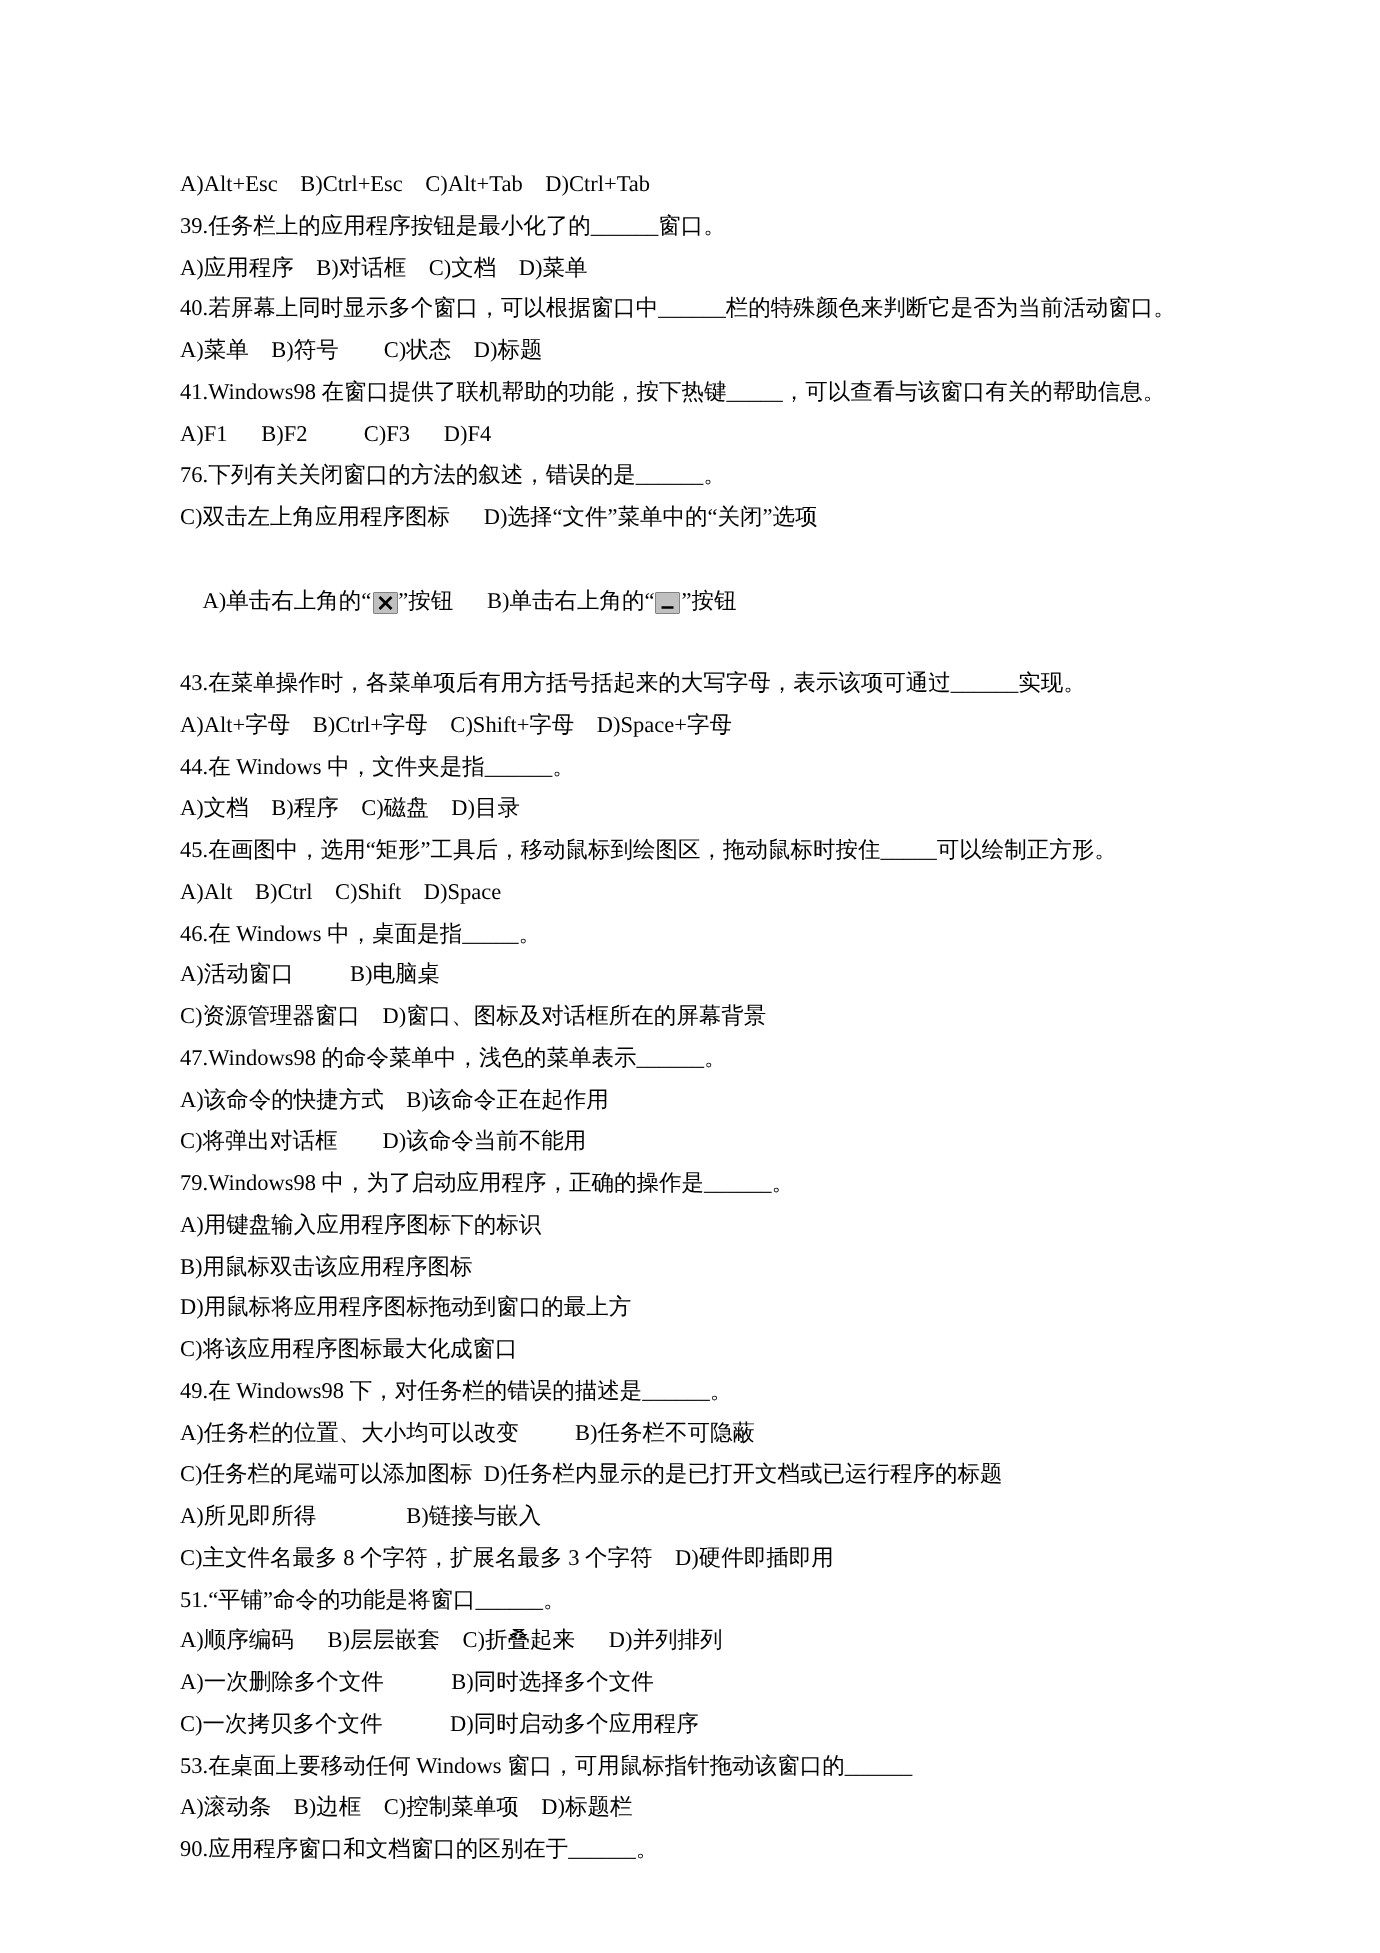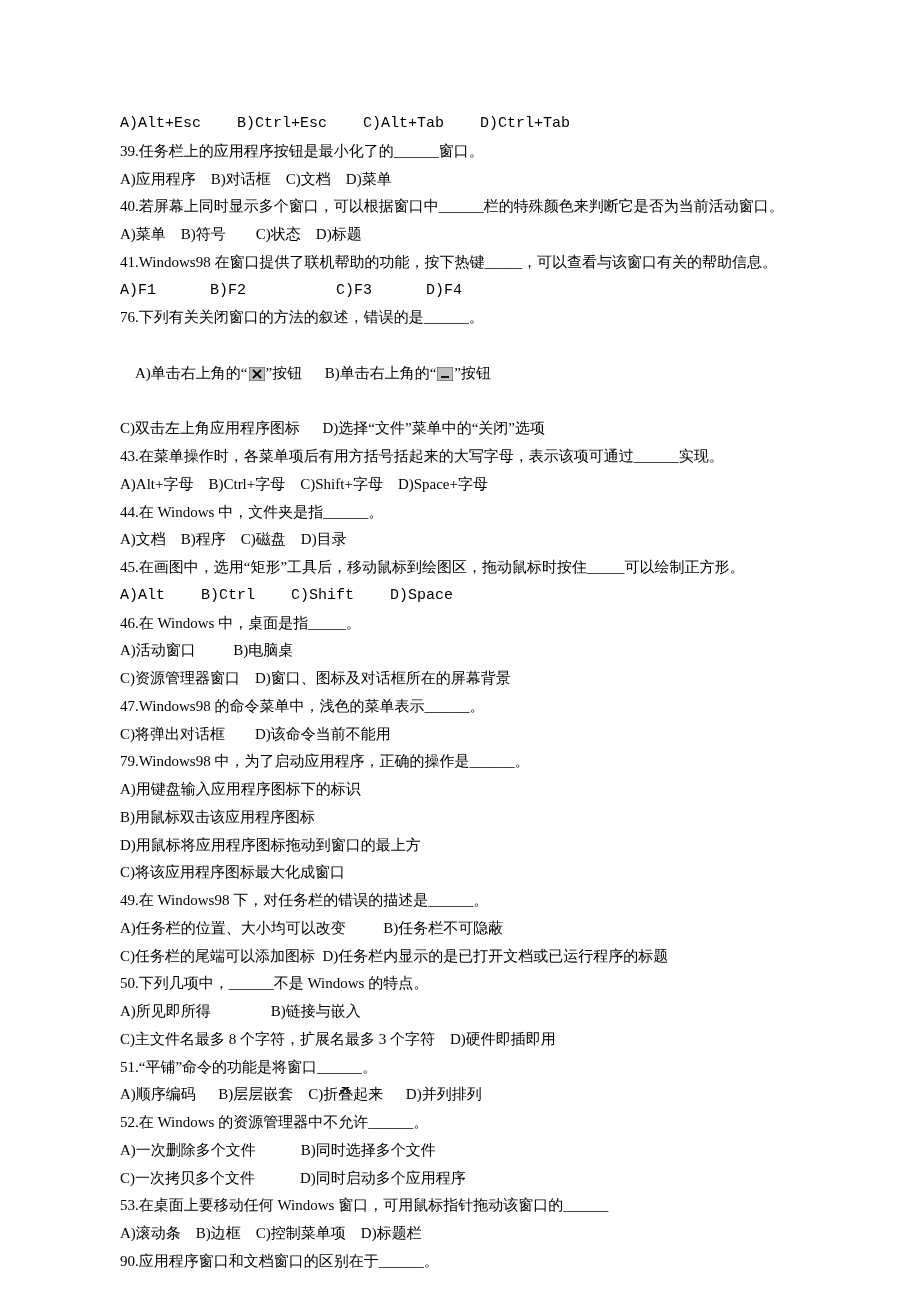--- a/index.html
+++ b/index.html
@@ -14,21 +14,21 @@
   .page {
     width: 920px;
     min-height: 1302px;
     padding: 110px 120px 0 120px;
     box-sizing: border-box;
   }
   .line {
     white-space: pre-wrap;
   }
   .mono {
-    font-family: Liberation Mono, monospace;
+    font-family: Liberation Serif, serif;
   }
   .inline-icon {
     display: inline-block;
     vertical-align: text-bottom;
     margin: 0 1px;
   }
 </style>
 </head>
 <body>
 
@@ -39,66 +39,65 @@
   <div class="line">39.任务栏上的应用程序按钮是最小化了的______窗口。</div>
   <div class="line">A)应用程序    B)对话框    C)文档    D)菜单</div>
 
   <div class="line">40.若屏幕上同时显示多个窗口，可以根据窗口中______栏的特殊颜色来判断它是否为当前活动窗口。</div>
   <div class="line">A)菜单    B)符号        C)状态    D)标题</div>
 
   <div class="line">41.Windows98 在窗口提供了联机帮助的功能，按下热键_____，可以查看与该窗口有关的帮助信息。</div>
   <div class="line mono">A)F1      B)F2          C)F3      D)F4</div>
 
   <div class="line">76.下列有关关闭窗口的方法的叙述，错误的是______。</div>
+  <div class="line">C)双击左上角应用程序图标      D)选择“文件”菜单中的“关闭”选项</div>
   <div class="line">
     <span>A)单击右上角的“</span><svg class="inline-icon" width="16" height="14" viewBox="0 0 16 14">
         <rect x="0" y="0" width="16" height="14" fill="#c0c0c0" stroke="#000" stroke-width="0.6"></rect>
         <line x1="4" y1="3" x2="12" y2="11" stroke="#000" stroke-width="1.8"></line>
         <line x1="12" y1="3" x2="4" y2="11" stroke="#000" stroke-width="1.8"></line>
       </svg><span>”按钮      B)单击右上角的“</span><svg class="inline-icon" width="16" height="14" viewBox="0 0 16 14">
         <rect x="0" y="0" width="16" height="14" fill="#c0c0c0" stroke="#000" stroke-width="0.6"></rect>
         <line x1="4" y1="10" x2="12" y2="10" stroke="#000" stroke-width="1.8"></line>
       </svg><span>”按钮</span>
   </div>
-  <div class="line">C)双击左上角应用程序图标      D)选择“文件”菜单中的“关闭”选项</div>
 
   <div class="line">43.在菜单操作时，各菜单项后有用方括号括起来的大写字母，表示该项可通过______实现。</div>
   <div class="line">A)Alt+字母    B)Ctrl+字母    C)Shift+字母    D)Space+字母</div>
 
   <div class="line">44.在 Windows 中，文件夹是指______。</div>
   <div class="line">A)文档    B)程序    C)磁盘    D)目录</div>
 
   <div class="line">45.在画图中，选用“矩形”工具后，移动鼠标到绘图区，拖动鼠标时按住_____可以绘制正方形。</div>
   <div class="line mono">A)Alt    B)Ctrl    C)Shift    D)Space</div>
 
   <div class="line">46.在 Windows 中，桌面是指_____。</div>
   <div class="line">A)活动窗口          B)电脑桌</div>
   <div class="line">C)资源管理器窗口    D)窗口、图标及对话框所在的屏幕背景</div>
 
   <div class="line">47.Windows98 的命令菜单中，浅色的菜单表示______。</div>
+  <div class="line">A)该命令的快捷方式    B)该命令正在起作用</div>
   <div class="line">C)将弹出对话框        D)该命令当前不能用</div>
 
   <div class="line">79.Windows98 中，为了启动应用程序，正确的操作是______。</div>
   <div class="line">A)用键盘输入应用程序图标下的标识</div>
   <div class="line">B)用鼠标双击该应用程序图标</div>
   <div class="line">D)用鼠标将应用程序图标拖动到窗口的最上方</div>
   <div class="line">C)将该应用程序图标最大化成窗口</div>
 
   <div class="line">49.在 Windows98 下，对任务栏的错误的描述是______。</div>
   <div class="line">A)任务栏的位置、大小均可以改变          B)任务栏不可隐蔽</div>
   <div class="line">C)任务栏的尾端可以添加图标  D)任务栏内显示的是已打开文档或已运行程序的标题</div>
 
-  <div class="line">50.下列几项中，______不是 Windows 的特点。</div>
   <div class="line">A)所见即所得                B)链接与嵌入</div>
   <div class="line">C)主文件名最多 8 个字符，扩展名最多 3 个字符    D)硬件即插即用</div>
 
   <div class="line">51.“平铺”命令的功能是将窗口______。</div>
   <div class="line">A)顺序编码      B)层层嵌套    C)折叠起来      D)并列排列</div>
 
-  <div class="line">52.在 Windows 的资源管理器中不允许______。</div>
   <div class="line">A)一次删除多个文件            B)同时选择多个文件</div>
   <div class="line">C)一次拷贝多个文件            D)同时启动多个应用程序</div>
 
   <div class="line">53.在桌面上要移动任何 Windows 窗口，可用鼠标指针拖动该窗口的______</div>
   <div class="line">A)滚动条    B)边框    C)控制菜单项    D)标题栏</div>
 
   <div class="line">90.应用程序窗口和文档窗口的区别在于______。</div>
 
 </div>
 

